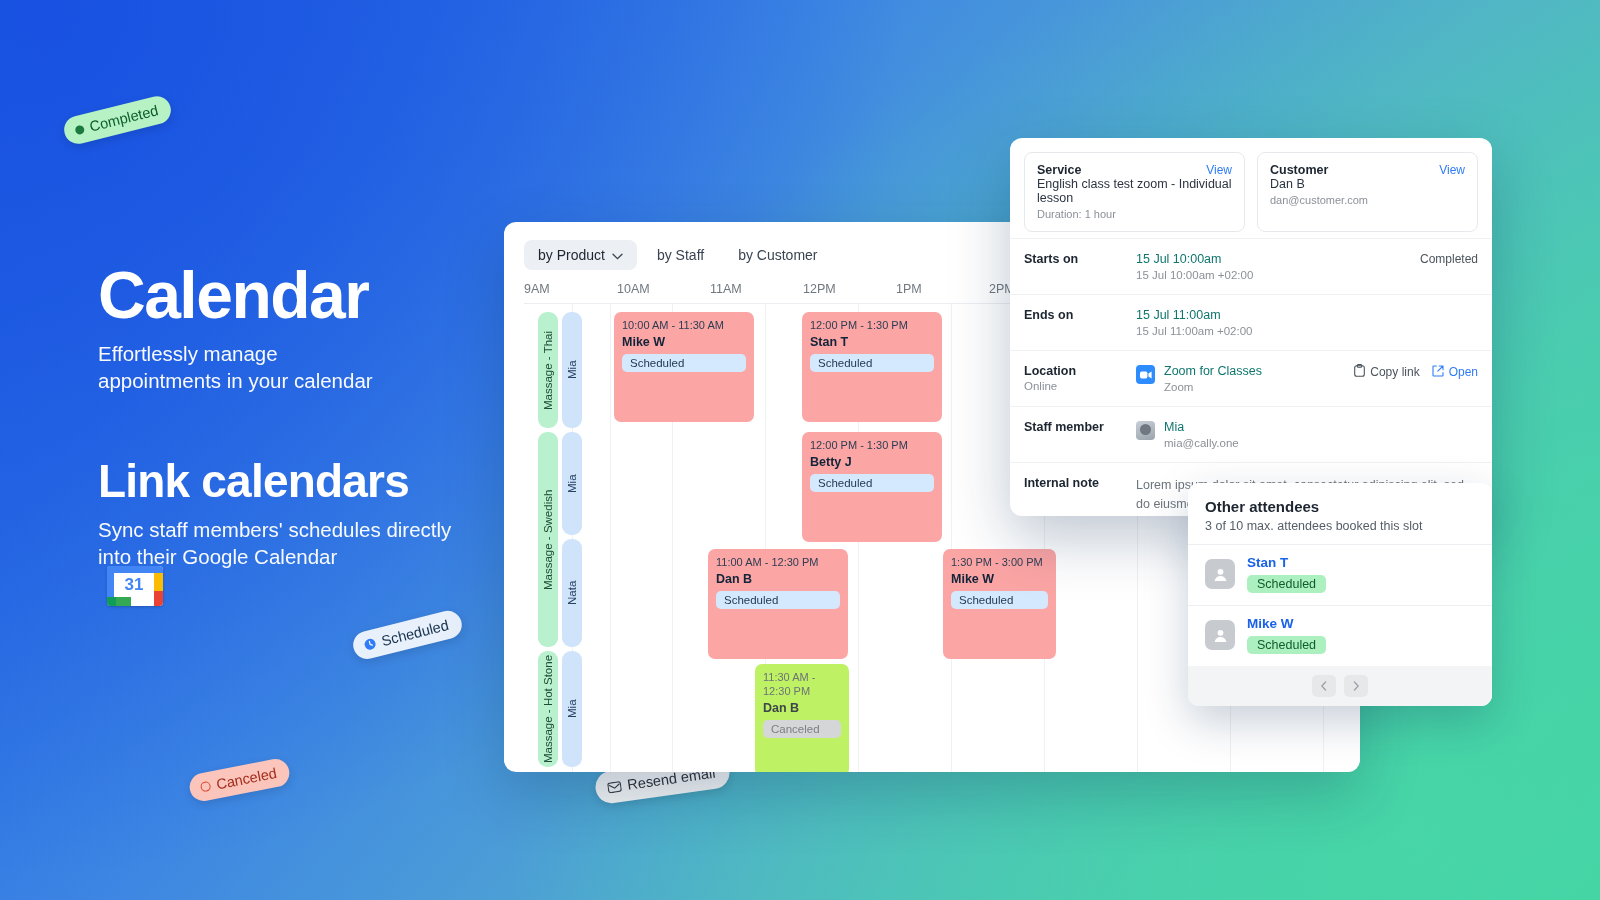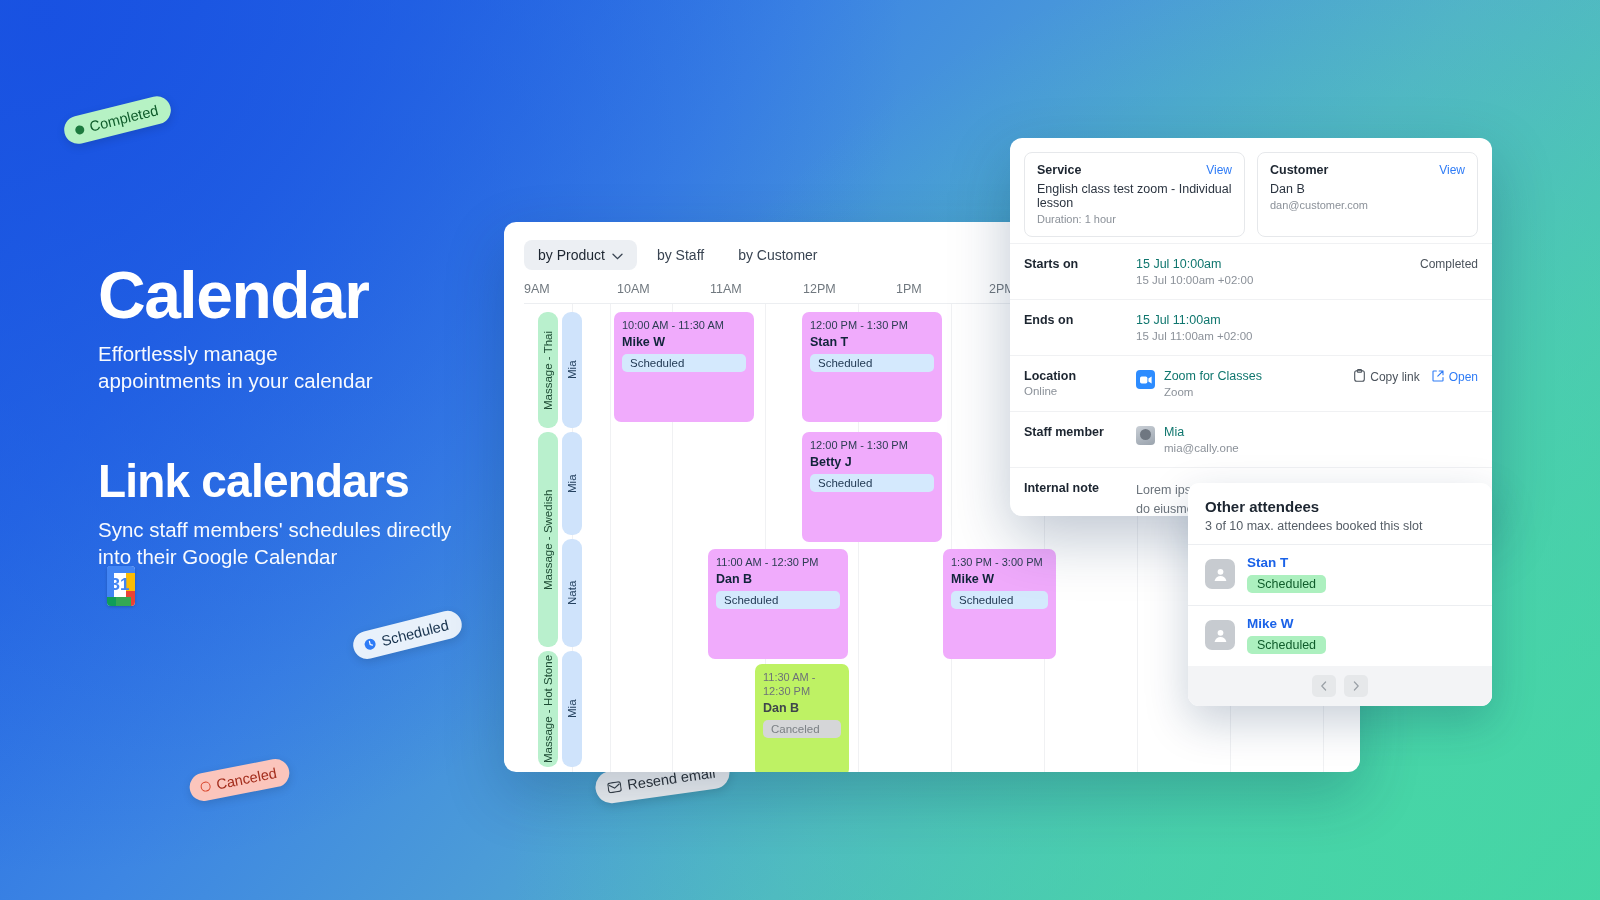--- a/index.html
+++ b/index.html
@@ -31,21 +31,21 @@
   .h-big {
     font-size: 66px; line-height: 1.0; font-weight: 700; letter-spacing: -1.5px;
   }
   .h-big.small { font-size: 46px; letter-spacing: -0.8px; }
   .h-sub {
     margin-top: 12px; font-size: 20.5px; line-height: 1.33; font-weight: 400;
     color: rgba(255,255,255,.97);
   }
   .gcal-icon {
     position: absolute; left: 107px; top: 566px;
-    width: 28px; height: 40px; border-radius: 4px;
+    width: 56px; height: 40px; border-radius: 4px;
     background: #fff; box-shadow: 0 1px 3px rgba(0,0,0,.2);
     overflow: hidden;
   }
   .gcal-icon .g-top   { position:absolute; left:0; top:0; width:100%; height:7px; background:#4285f4; }
   .gcal-icon .g-left  { position:absolute; left:0; top:0; width:7px; height:100%; background:#4285f4; }
   .gcal-icon .g-right { position:absolute; right:0; top:7px; width:9px; height:18px; background:#fbbc04; }
   .gcal-icon .g-rb    { position:absolute; right:0; bottom:0; width:9px; height:15px; background:#ea4335; }
   .gcal-icon .g-bot   { position:absolute; left:7px; bottom:0; width:17px; height:9px; background:#34a853; }
   .gcal-icon .g-bl    { position:absolute; left:0; bottom:0; width:9px; height:9px; background:#0f9d58; }
   .gcal-icon .g-num   {
@@ -121,21 +121,21 @@
     white-space: nowrap; overflow: hidden;
   }
   .rail.product { background: #b9f0cd; width: 20px; left: 14px; color: #1d4b33; }
   .rail.staff   { background: #cfe3fb; width: 20px; left: 38px; color: #24415f; }
 
   
   .ev {
     position: absolute; border-radius: 7px; padding: 7px 8px 0 8px;
     overflow: hidden;
   }
-  .ev.blue { background: #f0abfc; }
+  .ev.blue { background: #fca5a5; }
   .ev.grey { background: #bef264; }
   .ev .t { font-size: 11px; color: #2c3d52; line-height: 1.25; }
   .ev.grey .t { color: #6d7278; }
   .ev .n { font-size: 12.5px; font-weight: 700; color: #11243a; margin-top: 2px; }
   .ev.grey .n { color: #3f454c; }
   .ev .badge {
     margin-top: 5px; display: block; border-radius: 5px; padding: 3px 8px;
     font-size: 11.5px; color: #223a54; background: #d4e9fd;
   }
   .ev.grey .badge { background: #d5d6d8; color: #7b8085; }
@@ -147,21 +147,21 @@
     box-shadow: 0 22px 60px rgba(9,40,80,.26);
     overflow: hidden;
   }
   .d-cards { display: flex; gap: 12px; padding: 14px 14px 6px 14px; }
   .d-card {
     flex: 1; border: 1px solid #e6e8eb; border-radius: 8px; padding: 10px 12px 11px 12px;
   }
   .d-card .row1 { display: flex; justify-content: space-between; align-items: flex-end; }
   .d-card .ttl { font-size: 12.5px; font-weight: 700; color: #1c2530; }
   .lnk { font-size: 12px; color: #2f7cf6; cursor: default; }
-  .d-card .l1 { font-size: 12.5px; color: #2b3440; margin-top: 5px; }
+  .d-card .l1 { font-size: 12.5px; color: #2b3440; }
   .d-card .l2 { font-size: 11px; color: #8b9199; margin-top: 3px; }
 
   .d-row {
     display: flex; align-items: flex-start; padding: 13px 14px;
     border-top: 1px solid #f0f1f3;
   }
   .d-row:first-of-type { border-top: none; }
   .d-label { width: 112px; flex: none; }
   .d-label .lt { font-size: 12.5px; font-weight: 700; color: #1c2530; }
   .d-label .ls { font-size: 11.5px; color: #8b9199; margin-top: 2px; }

